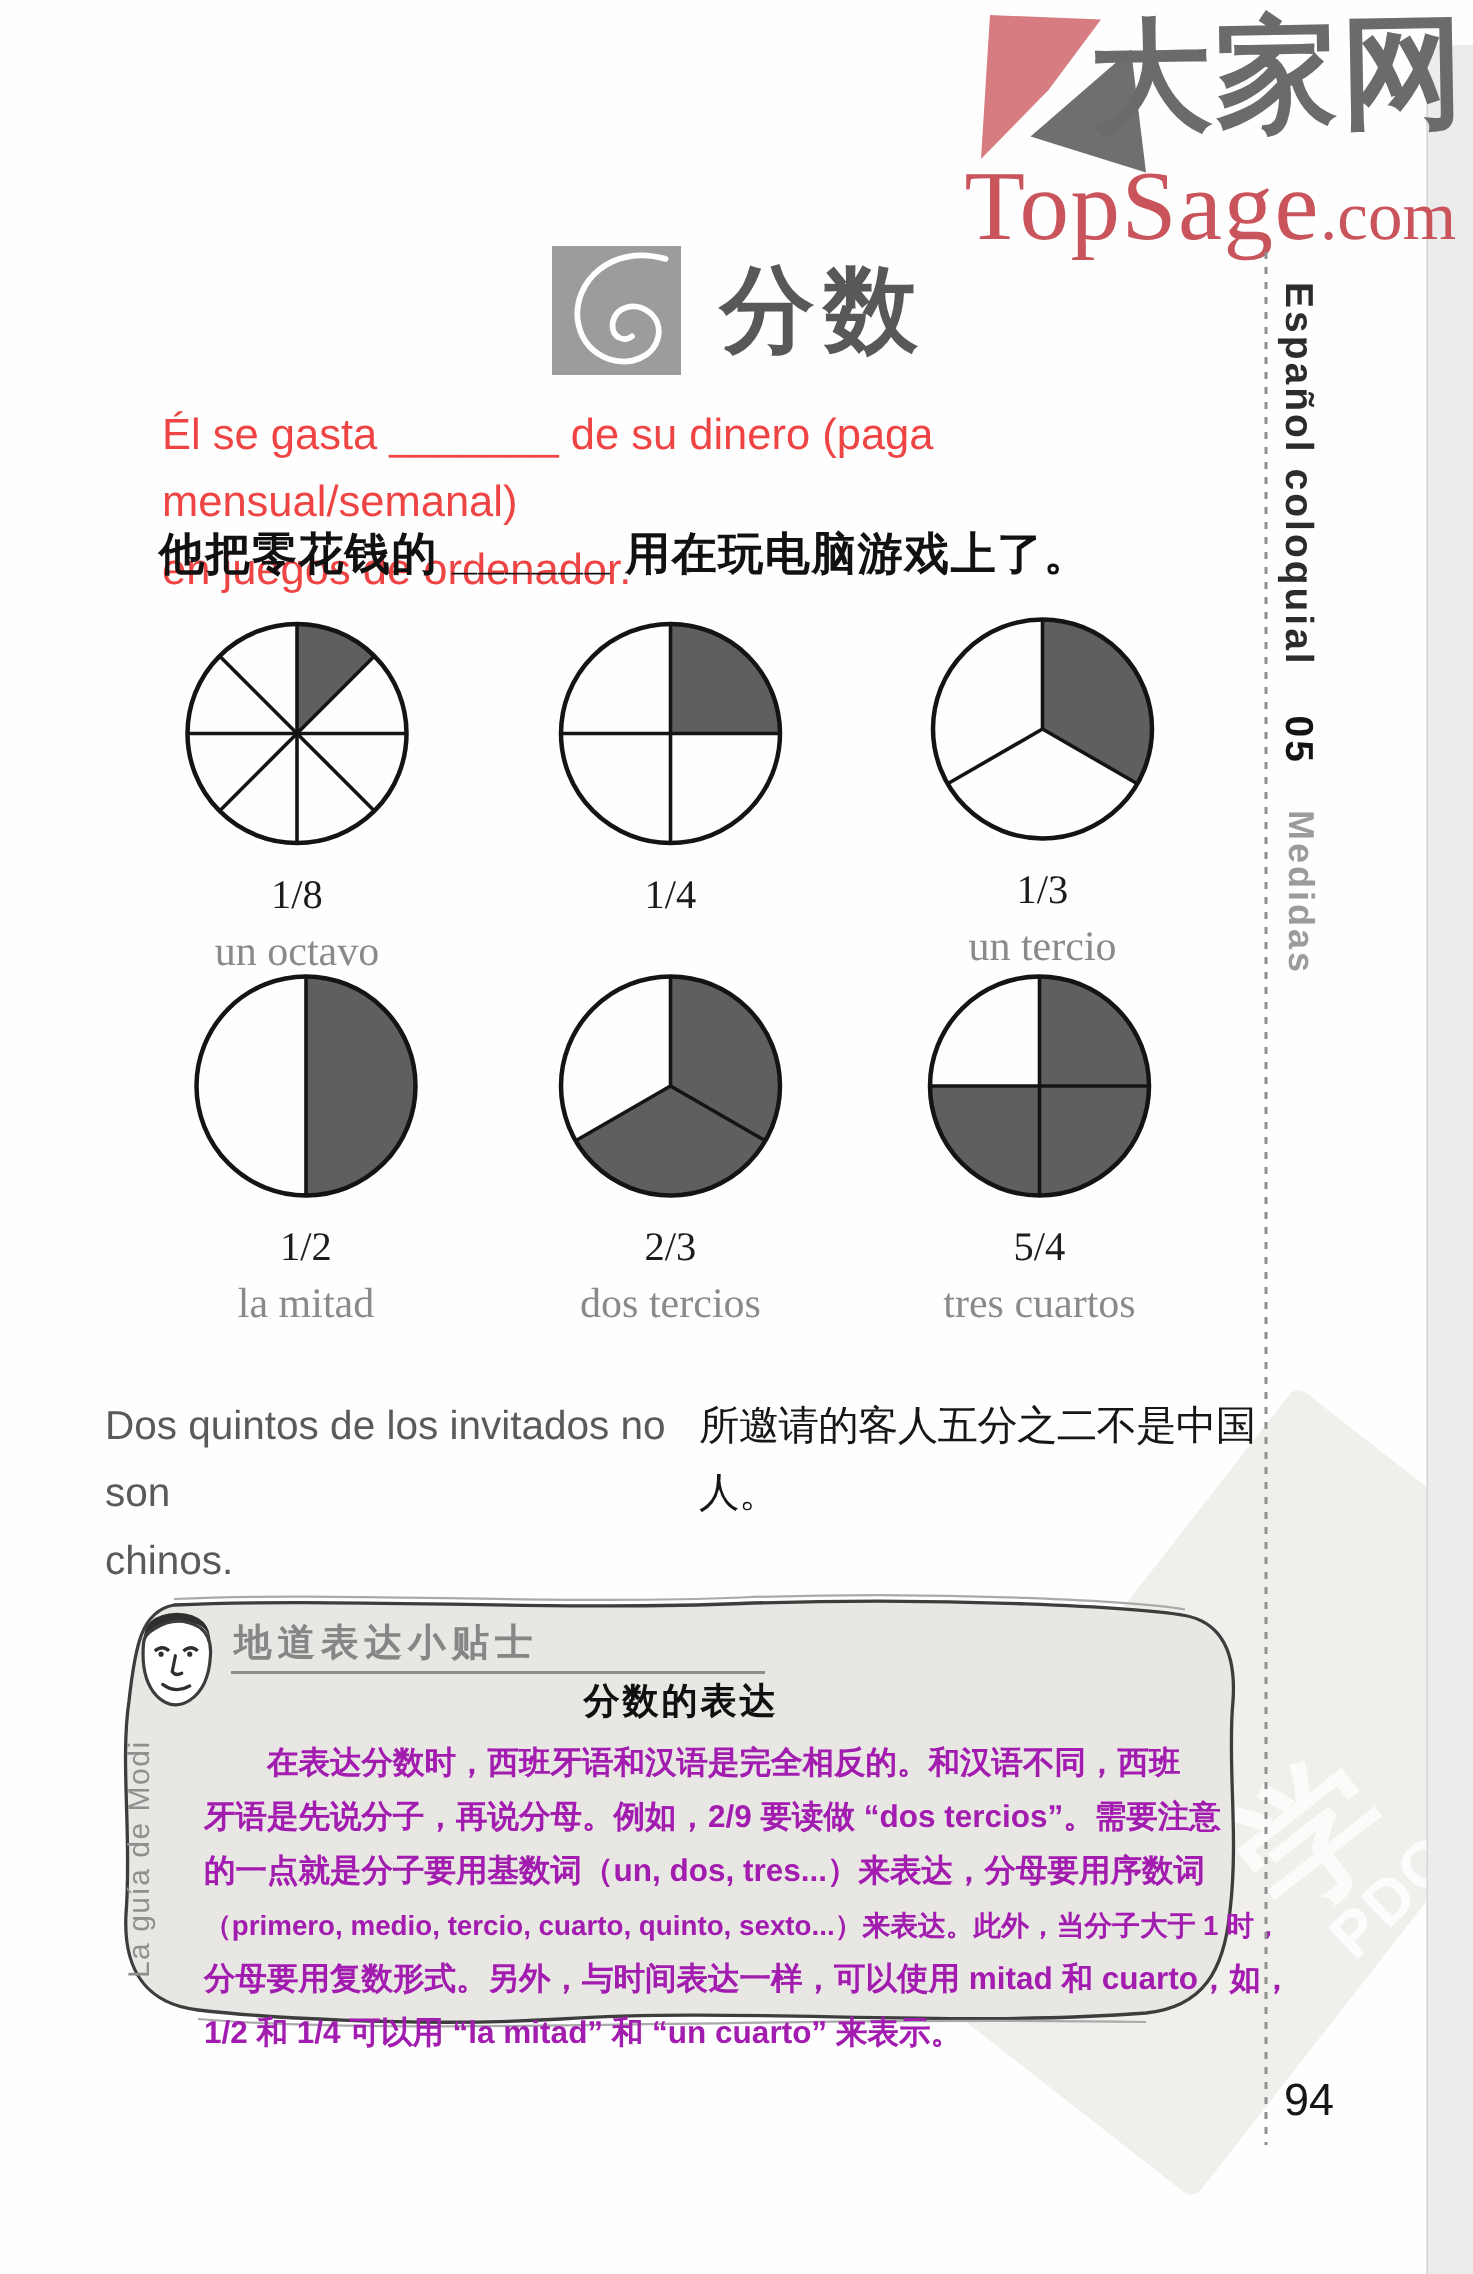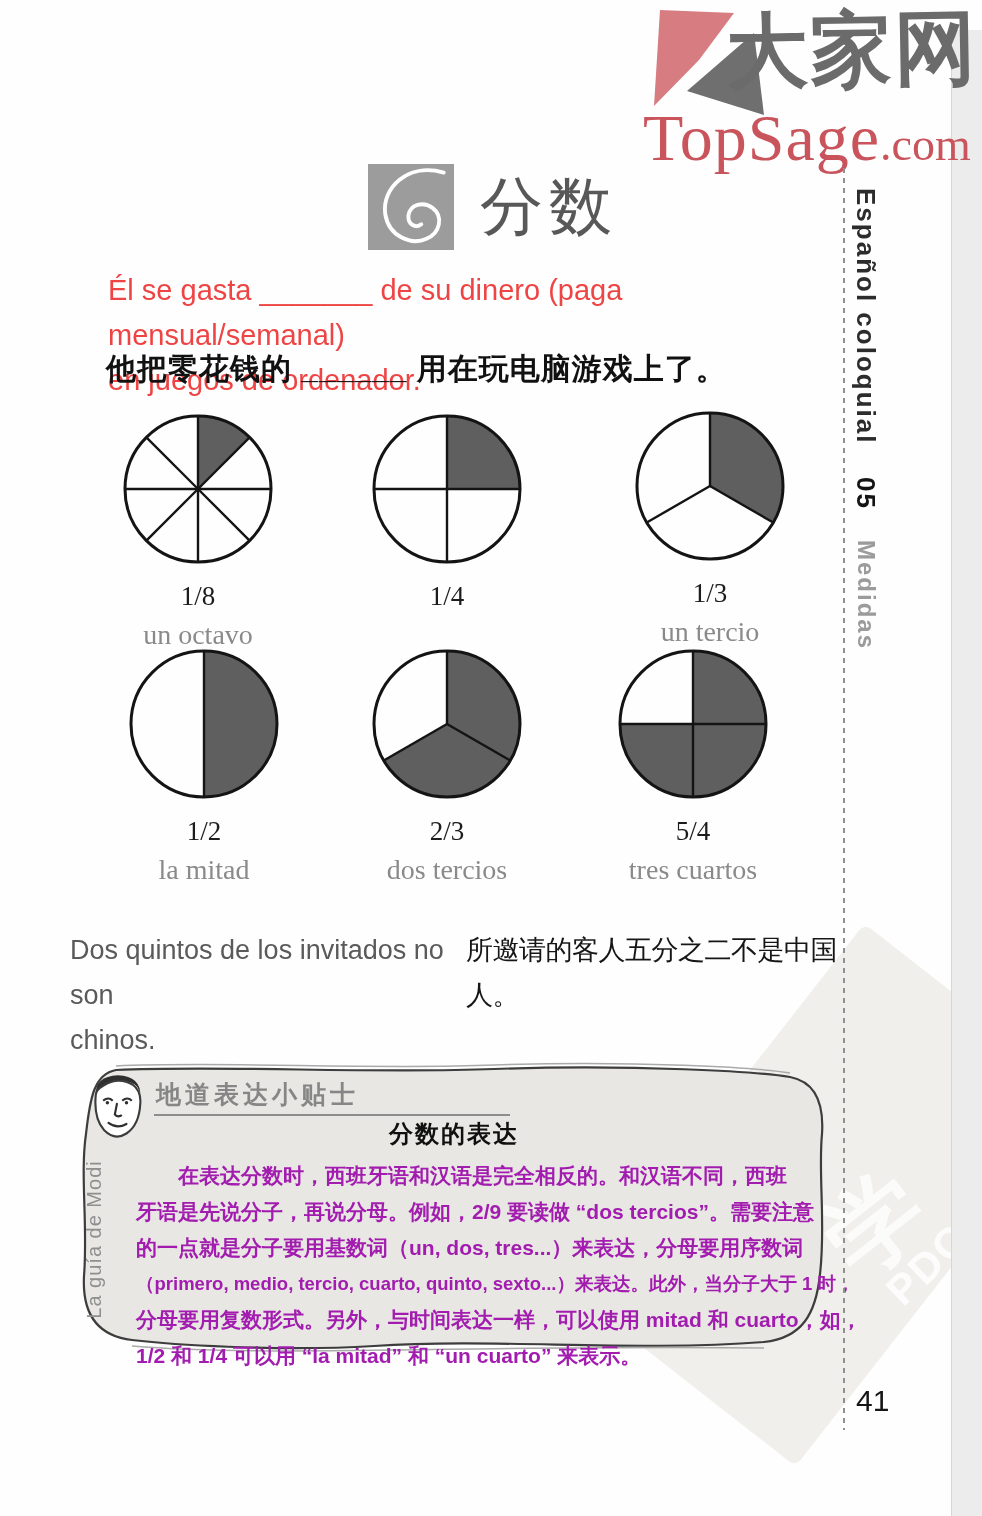--- a/index.html
+++ b/index.html
@@ -14,21 +14,21 @@
   
   .brand{position:absolute;left:640px;top:0;width:342px;height:185px;}
   .brand-cn{position:absolute;right:4px;top:-4px;font-size:82px;font-weight:bold;color:#6b6b6b;letter-spacing:2px;transform:rotate(-1deg);font-family:"DejaVu Sans",sans-serif;}
   .kite{position:absolute;left:10px;top:2px;}
   .wordmark{position:absolute;left:3px;top:100px;white-space:nowrap;font-family:"Liberation Serif",serif;color:#c9545c;}
   .wordmark .big{font-size:66px;letter-spacing:1px;}
   .wordmark .small{font-size:46px;}
   
   .section-head{position:absolute;left:368px;top:164px;display:flex;align-items:center;gap:26px;}
   .spiral-box{width:86px;height:86px;}
-  .section-title{font-size:63px;font-weight:normal;color:#585858;letter-spacing:6px;font-family:"DejaVu Sans",sans-serif;}
+  .section-title{font-size:63px;font-weight:bold;color:#585858;letter-spacing:6px;font-family:"DejaVu Sans",sans-serif;}
   
   .ex1-es{position:absolute;left:108px;top:268px;width:740px;font-size:29px;line-height:45px;color:#ef4444;}
   .ex1-cn{position:absolute;left:106px;top:349px;font-size:30px;font-weight:bold;color:#111;letter-spacing:1px;}
   
   .pie-cell{position:absolute;width:244px;text-align:center;}
   .pie-cell svg{display:block;margin:0 auto;}
   .frac{font-family:"Liberation Serif",serif;font-size:27px;color:#1c1c1c;margin-top:14px;}
   .frac-name{font-family:"Liberation Serif",serif;font-size:28px;color:#8a8a8a;margin-top:7px;}
   
   .ex2-es{position:absolute;left:70px;top:928px;width:400px;font-size:27px;line-height:45px;color:#5a5a5a;}
@@ -118,21 +118,21 @@
           <path d="M78,78 L78,5 A73,73 0 0 1 151.00,78.00 Z" fill="#5f5f5f"></path>
           <line x1="78" y1="78" x2="78.00" y2="5.00" stroke="#141414" stroke-width="2.4"></line>
           <line x1="78" y1="78" x2="151.00" y2="78.00" stroke="#141414" stroke-width="2.4"></line>
           <line x1="78" y1="78" x2="78.00" y2="151.00" stroke="#141414" stroke-width="2.4"></line>
           <line x1="78" y1="78" x2="5.00" y2="78.00" stroke="#141414" stroke-width="2.4"></line>
           <circle cx="78" cy="78" r="73" fill="none" stroke="#141414" stroke-width="3"></circle>
         </svg>
       </div>
     <div class="frac">1/4</div>
   </div>
-  <div class="pie-cell" style="left:588px;top:408px;text-align:center;">
+  <div class="pie-cell" style="left:573px;top:408px;text-align:center;">
     <div>
         <svg width="156" height="156" viewBox="0 0 156 156">
           <path d="M78,78 L78,5 A73,73 0 0 1 141.22,114.50 Z" fill="#5f5f5f"></path>
           <line x1="78" y1="78" x2="78.00" y2="5.00" stroke="#141414" stroke-width="2.4"></line>
           <line x1="78" y1="78" x2="141.22" y2="114.50" stroke="#141414" stroke-width="2.4"></line>
           <line x1="78" y1="78" x2="14.78" y2="114.50" stroke="#141414" stroke-width="2.4"></line>
           <circle cx="78" cy="78" r="73" fill="none" stroke="#141414" stroke-width="3"></circle>
         </svg>
       </div>
     <div class="frac">1/3</div>
@@ -221,16 +221,16 @@
     <div class="side-label">La guía de Modi</div>
   </div>
 
   <div class="dashed-divider"></div>
   <div class="side-tab">
     <span class="series">Español coloquial</span>
     <span class="num">05</span>
     <span class="unit">Medidas</span>
   </div>
 
-  <div class="page-number">41</div>
+  <div class="page-number">94</div>
   <div class="footer-url">www.TopSage.com</div>
 
 </div>
 
 </body></html>

